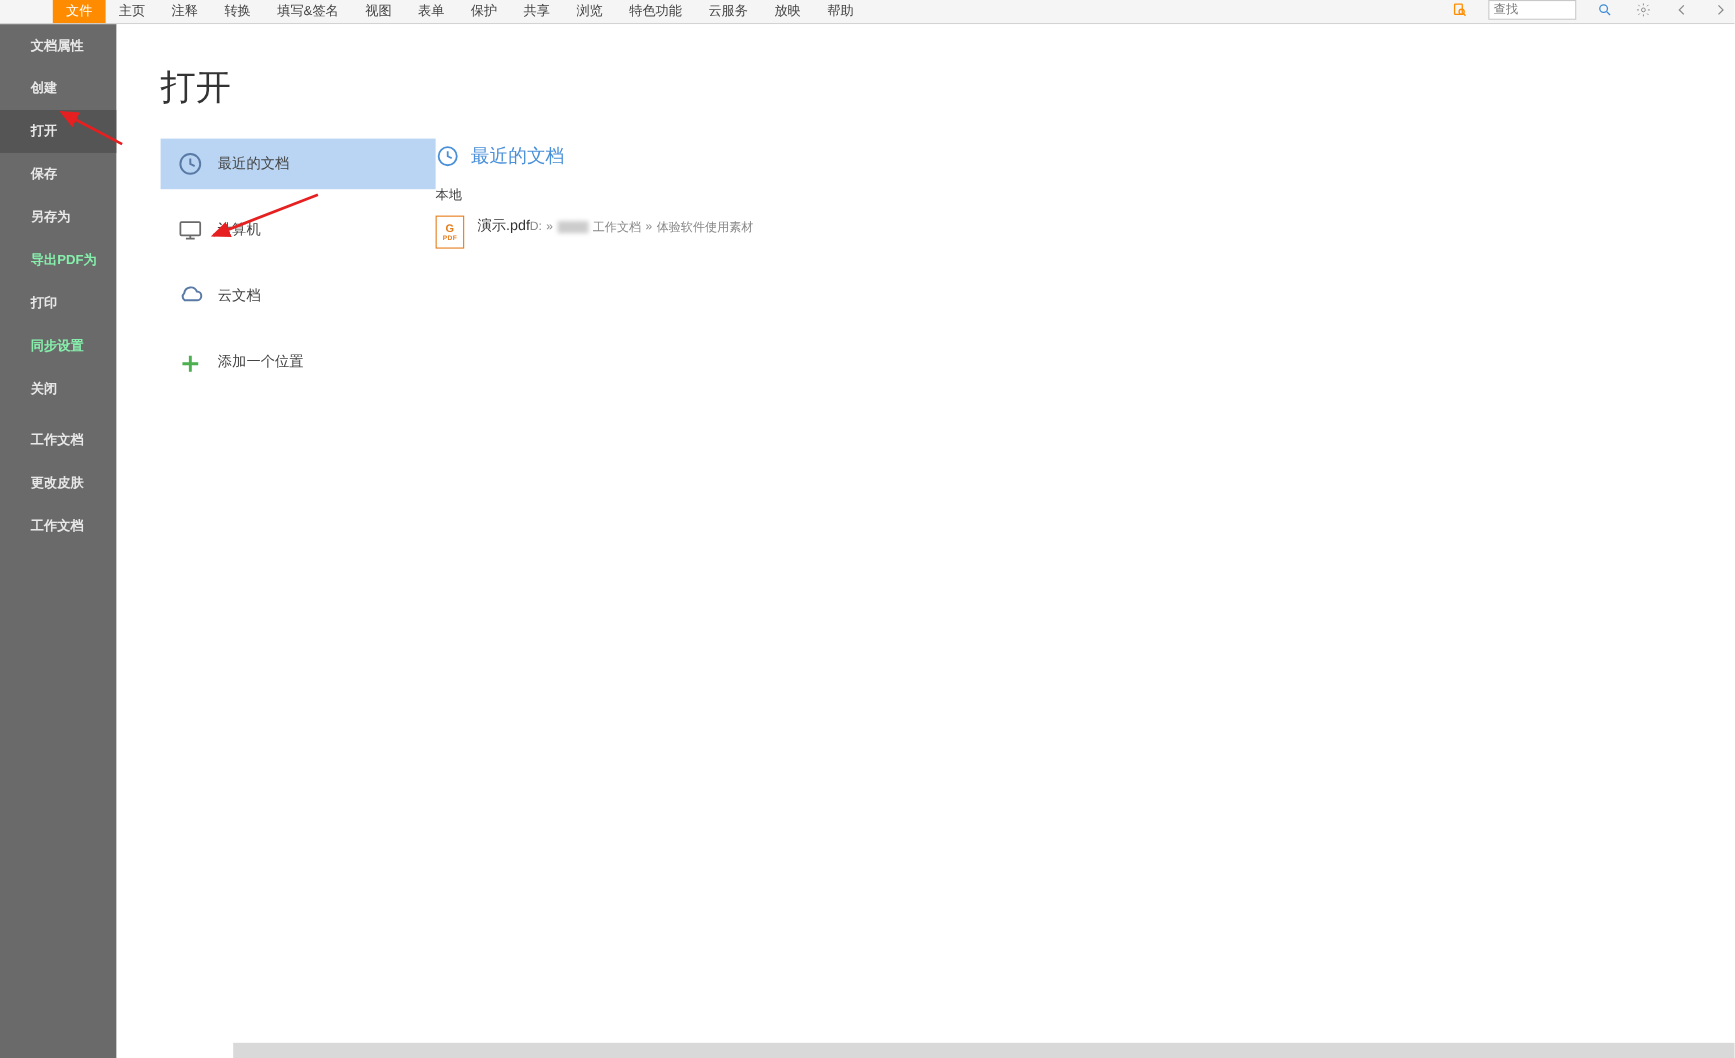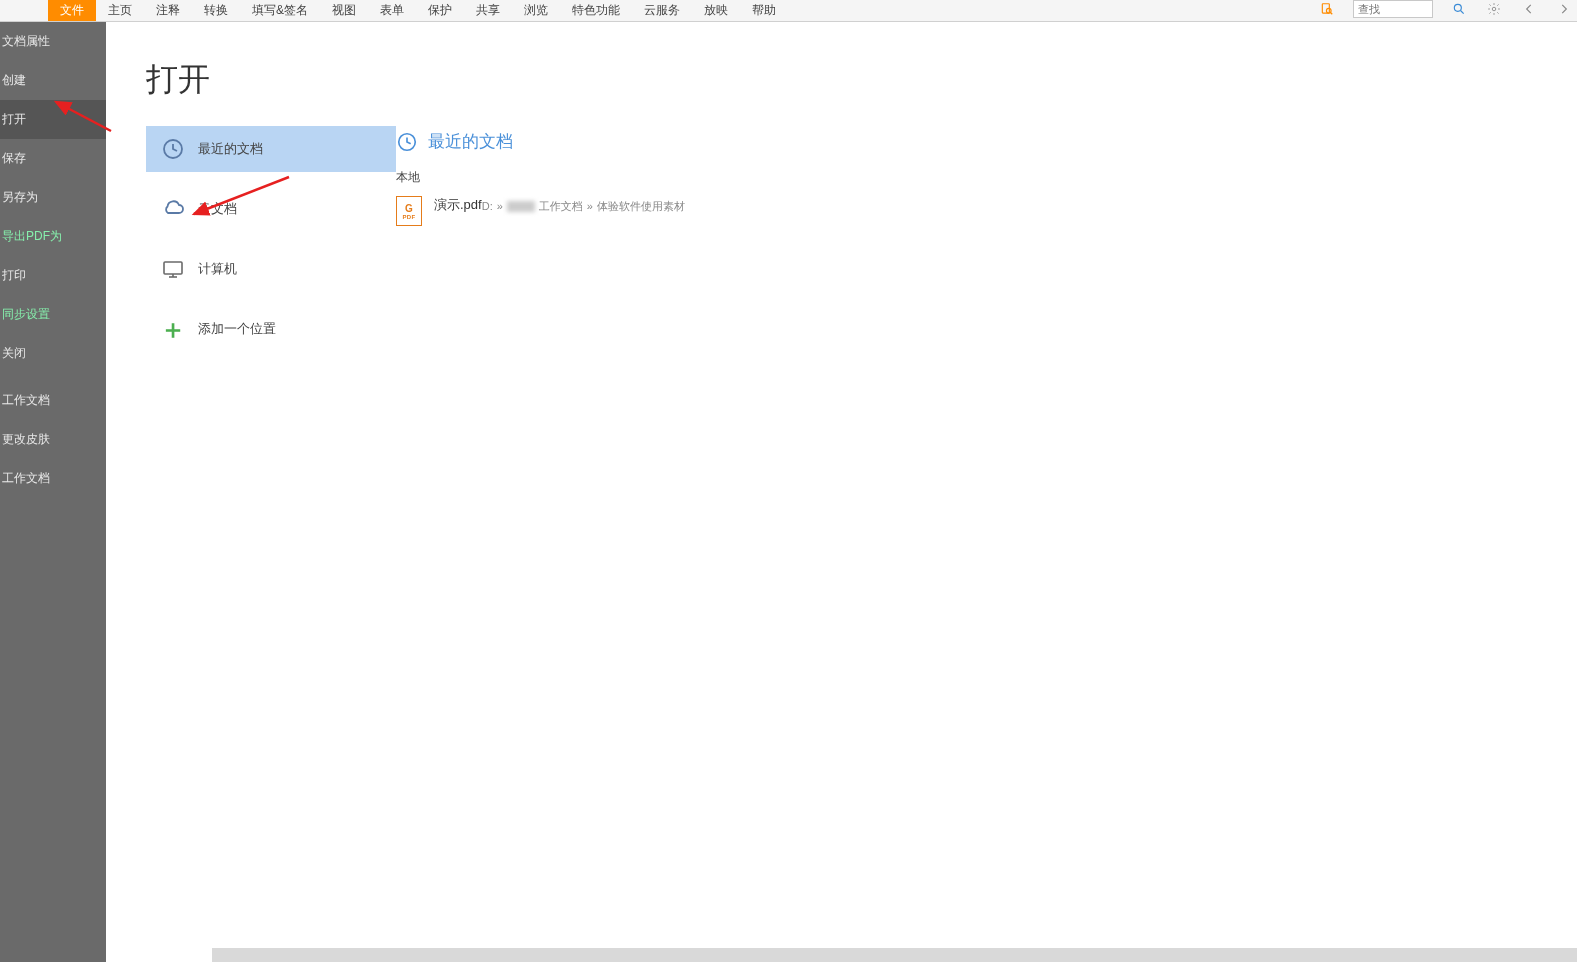--- a/index.html
+++ b/index.html
@@ -60,23 +60,24 @@
     
     .sidebar {
       width: 106px;
       background: #6a6a6a;
       display: flex;
       flex-direction: column;
       font-size: 12px;
       color: #e8e8e8;
     }
     .side-item {
-      padding: 11px 2px;
+      padding: 11px 28px;
       cursor: pointer;
       white-space: nowrap;
+      font-weight: bold;
     }
     .side-item.active { background: #555; }
     .side-item.disabled { color: #86efac; }
     .side-spacer { height: 8px; }
 
     
     .open-panel {
       flex: 1;
       padding: 36px 0 0 40px;
       background: #fff;
@@ -263,35 +264,35 @@
           <span class="loc-icon">
             <svg viewBox="0 0 24 24" fill="none" stroke="#5a7aa6" stroke-width="1.8">
                 <circle cx="12" cy="12" r="9"></circle>
                 <polyline points="12 7 12 12 16 14"></polyline>
               </svg>
           </span>
           <span>最近的文档</span>
         </div>
         <div class="loc-item">
           <span class="loc-icon">
-            <svg viewBox="0 0 24 24" fill="none" stroke="#5a7aa6" stroke-width="1.8">
-                <path d="M18 16a4 4 0 0 0 0-8 6 6 0 0 0-11.5 1.5A4 4 0 0 0 7 16z"></path>
-              </svg>
-          </span>
-          <span>云文档</span>
-        </div>
-        <div class="loc-item">
-          <span class="loc-icon">
             <svg viewBox="0 0 24 24" fill="none" stroke="#6a6a6a" stroke-width="1.6">
                 <rect x="3" y="5" width="18" height="12" rx="1"></rect>
                 <line x1="8" y1="20" x2="16" y2="20"></line>
                 <line x1="12" y1="17" x2="12" y2="20"></line>
               </svg>
           </span>
           <span>计算机</span>
+        </div>
+        <div class="loc-item">
+          <span class="loc-icon">
+            <svg viewBox="0 0 24 24" fill="none" stroke="#5a7aa6" stroke-width="1.8">
+                <path d="M18 16a4 4 0 0 0 0-8 6 6 0 0 0-11.5 1.5A4 4 0 0 0 7 16z"></path>
+              </svg>
+          </span>
+          <span>云文档</span>
         </div>
         <div class="loc-item">
           <span class="loc-icon">
               <span class="plus-icon">＋</span>
             </span>
           <span>添加一个位置</span>
         </div>
       </div>
 
       <div class="recent-col">

